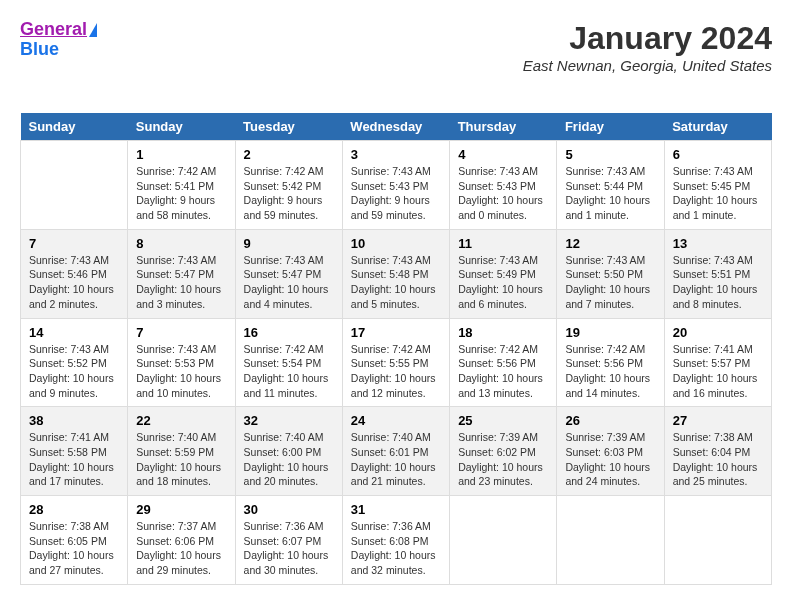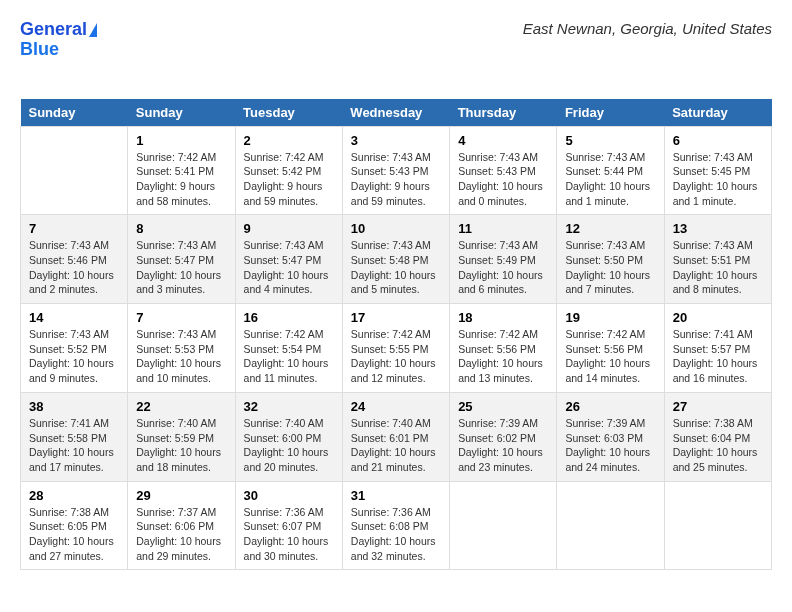--- a/index.html
+++ b/index.html
@@ -17,22 +17,23 @@
       margin-bottom: 10px;
     }
     .logo {
       display: flex;
       flex-direction: column;
       align-items: flex-start;
     }
     .logo-general {
       font-size: 18px;
       font-weight: bold;
-      color: #1d4ed8;
+      color: #a21caf;
       line-height: 1.1;
+      text-decoration: underline;
     }
     .logo-blue {
       font-size: 18px;
       font-weight: bold;
       color: #1a73e8;
       line-height: 1.1;
     }
     .logo-icon {
       display: inline-block;
       width: 0;
@@ -102,20 +103,21 @@
   </style>
 </head>
 <body>
 
 <div class="header">
   <div class="logo">
     <span class="logo-general">General<span class="logo-icon"></span></span>
     <span class="logo-blue">Blue</span>
   </div>
   <div class="title-block">
+    <h1>January 2024</h1>
     <h2>East Newnan, Georgia, United States</h2>
   </div>
 </div>
 
 <table>
   <thead>
     <tr>
     <th>Sunday</th>
         <th>Sunday</th>
         <th>Tuesday</th>

